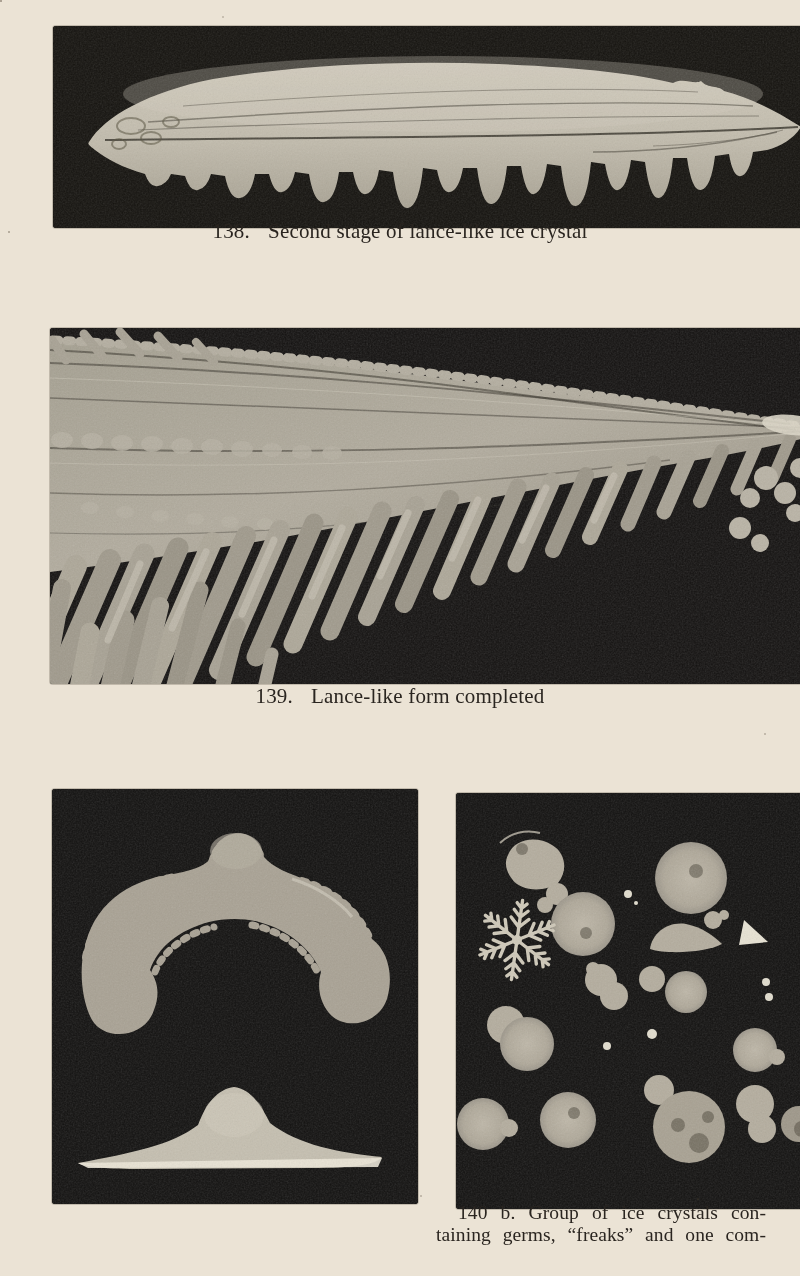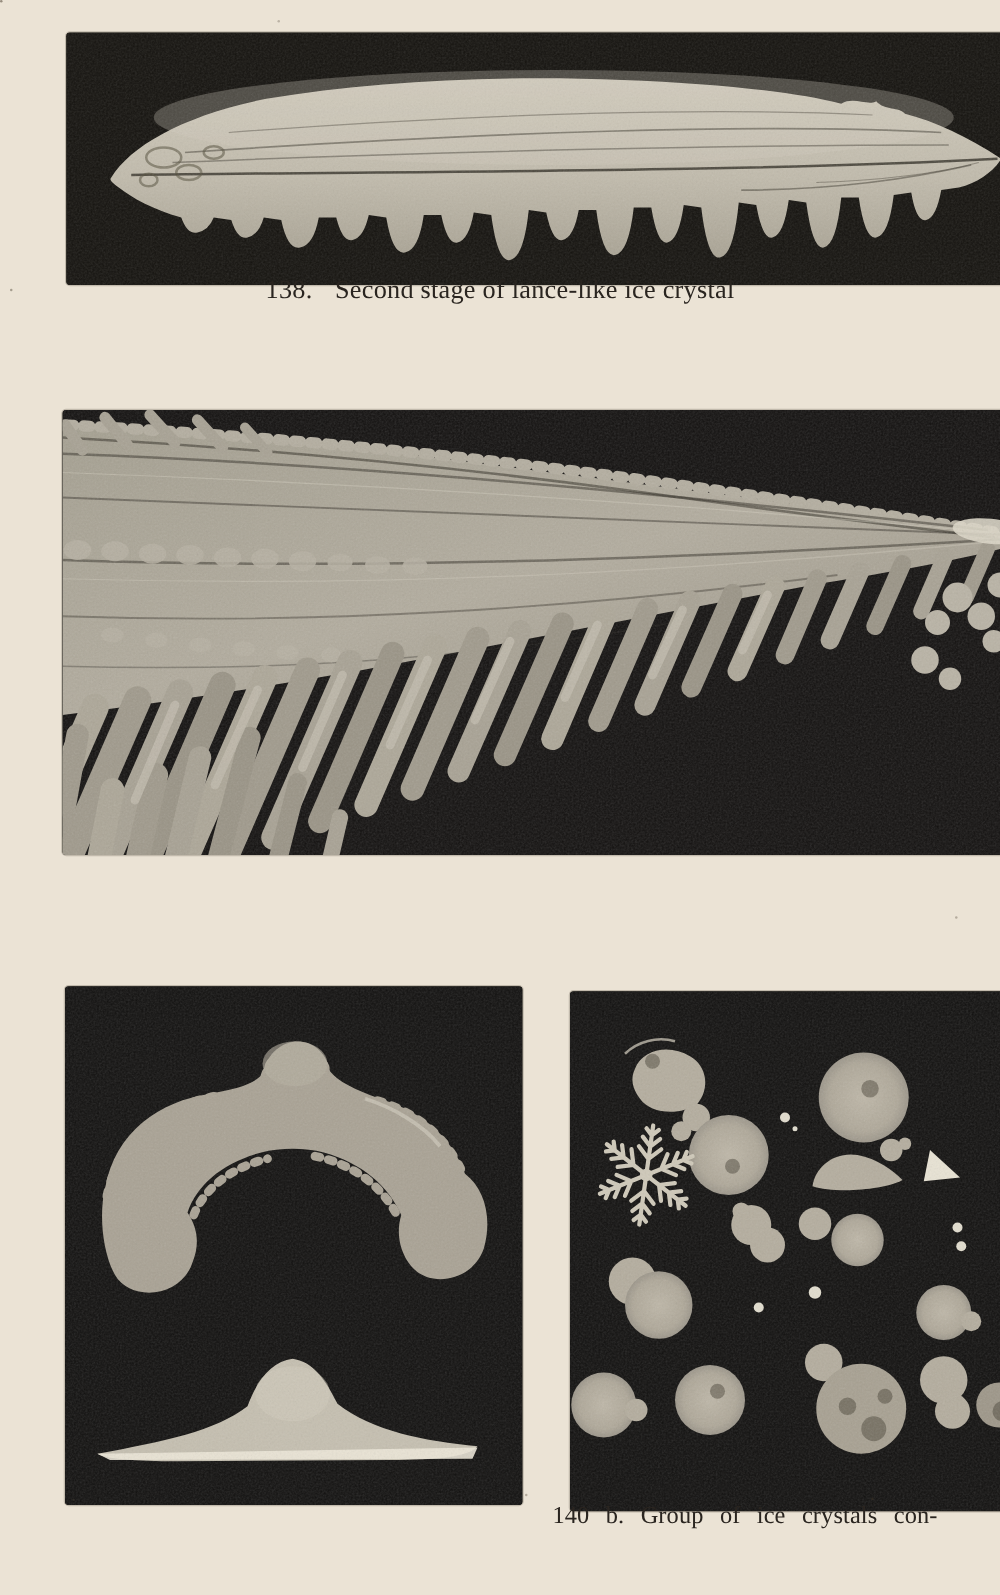--- a/index.html
+++ b/index.html
@@ -19,21 +19,21 @@
   .p138{left:13px;top:10px;width:770px;height:202px;}
   .p139{left:10px;top:312px;width:780px;height:356px;}
   .p140{left:12px;top:773px;width:366px;height:415px;}
   .p140b{left:416px;top:777px;width:376px;height:416px;}
   .caption{position:absolute;font-size:21px;letter-spacing:.2px;}
   .c-center{text-align:center;}
   .c138{left:0;top:219px;width:800px;}
   .c139{left:0;top:684px;width:800px;}
   .c140{left:12px;top:1206px;width:366px;}
   .fignum{margin-right:18px;}
-  .c140b{left:420px;top:1202px;width:330px;font-size:19.5px;line-height:21.5px;letter-spacing:.1px;}
+  .c140b{left:436px;top:1202px;width:330px;font-size:19.5px;line-height:21.5px;letter-spacing:.1px;}
   .c140b .jl{text-align:justify;text-align-last:justify;}
   .c140b .l1{text-indent:22px;}
   .specks{position:absolute;left:0;top:0;width:2px;height:2px;border-radius:50%;
     background:rgba(80,70,55,.55);
     box-shadow:8px 231px 0 rgba(80,70,55,.45), 697px 1198px 0 rgba(80,70,55,.4),
                764px 733px 0 rgba(80,70,55,.35), 58px 1199px 0 rgba(80,70,55,.3),
                420px 1195px 0 rgba(80,70,55,.35), 222px 16px 0 rgba(80,70,55,.3);}
 </style>
 </head>
 <body>
@@ -211,20 +211,23 @@
           <circle cx="750" cy="140" r="10"></circle>
         <circle cx="700" cy="170" r="10"></circle>
           <circle cx="745" cy="185" r="9"></circle>
           <circle cx="690" cy="200" r="11"></circle>
         <circle cx="710" cy="215" r="9"></circle>
       </g>
       <rect width="780" height="356" filter="url(#grain)" opacity="0.17"></rect>
     </svg>
   </figure>
 
+  <div class="caption c-center c139">
+    <span class="fignum">139.</span><span>Lance-like form completed</span>
+  </div>
 
   <figure class="photo p140">
     <svg viewBox="0 0 366 415">
       <rect width="366" height="415" fill="#121110"></rect>
 
       <path fill="#a9a294" d="M 32,162
         C 40,116 76,92 116,86 C 138,82 152,78 158,70
         C 166,36 206,36 212,68
         C 220,78 238,85 252,90 C 284,100 308,118 320,150
         C 336,162 342,186 335,210 C 326,236 292,242 277,224 C 267,212 265,196 269,183
@@ -325,16 +328,17 @@
           </g>
         <circle r="5" fill="#cfc9b9" stroke="none"></circle>
       </g>
       <rect width="376" height="416" filter="url(#grain)" opacity="0.16"></rect>
     </svg>
   </figure>
 
 
   <div class="caption c140b">
     <div class="jl l1">140 b.  Group of ice crystals con-</div>
+    <div class="jl">taining germs, “freaks” and one com-</div>
   </div>
 
   <div class="specks"></div>
 </div>
 
 </body></html>

